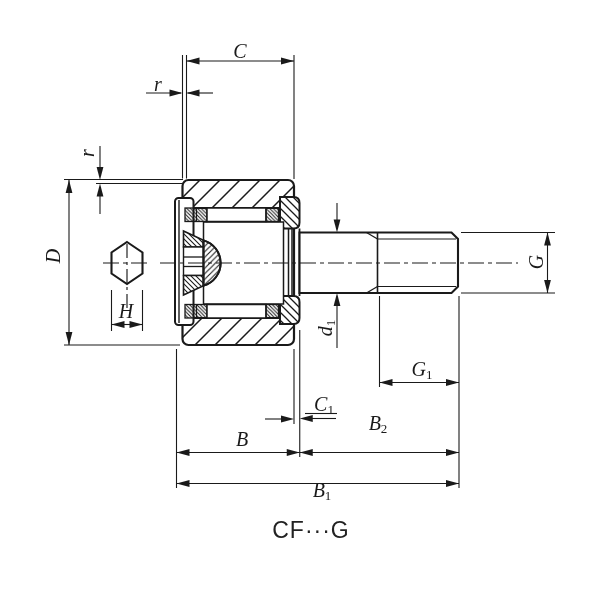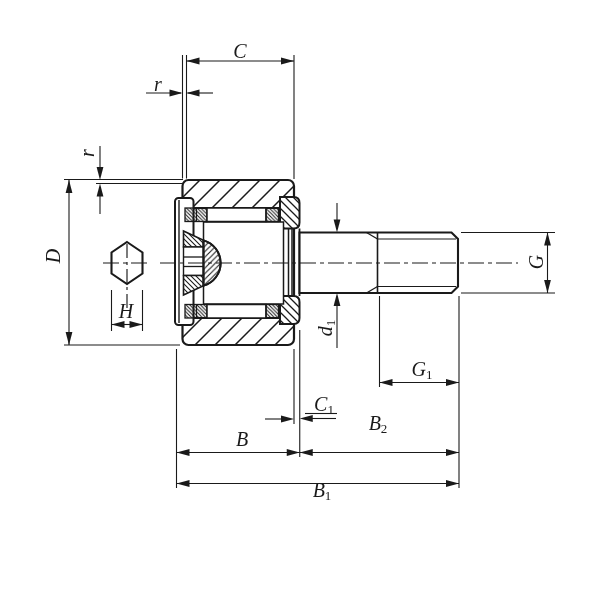--- a/index.html
+++ b/index.html
@@ -216,14 +216,15 @@
 <div class="lbl rot" style="left:53px;top:256px;"><span>D</span></div>
 <div class="lbl" style="left:126px;top:311px;"><span>H</span></div>
 <div class="lbl rot" style="left:326px;top:328px;"><span>d</span><sub>1</sub></div>
 <div class="lbl rot" style="left:536px;top:262px;"><span>G</span></div>
 <div class="lbl" style="left:422px;top:370px;"><span>G</span><sub>1</sub></div>
 <div class="lbl" style="left:324px;top:405px;text-align:right;"><span>C</span><sub>1</sub></div>
 <div class="lbl" style="left:242px;top:439px;"><span>B</span></div>
 <div class="lbl" style="left:378px;top:424px;"><span>B</span><sub>2</sub></div>
 <div class="lbl" style="left:322px;top:491px;"><span>B</span><sub>1</sub></div>
 
+<div class="title" style="left:311px;top:530px;"><span>CF···G</span></div>
 
 </div>
 
 </body></html>

